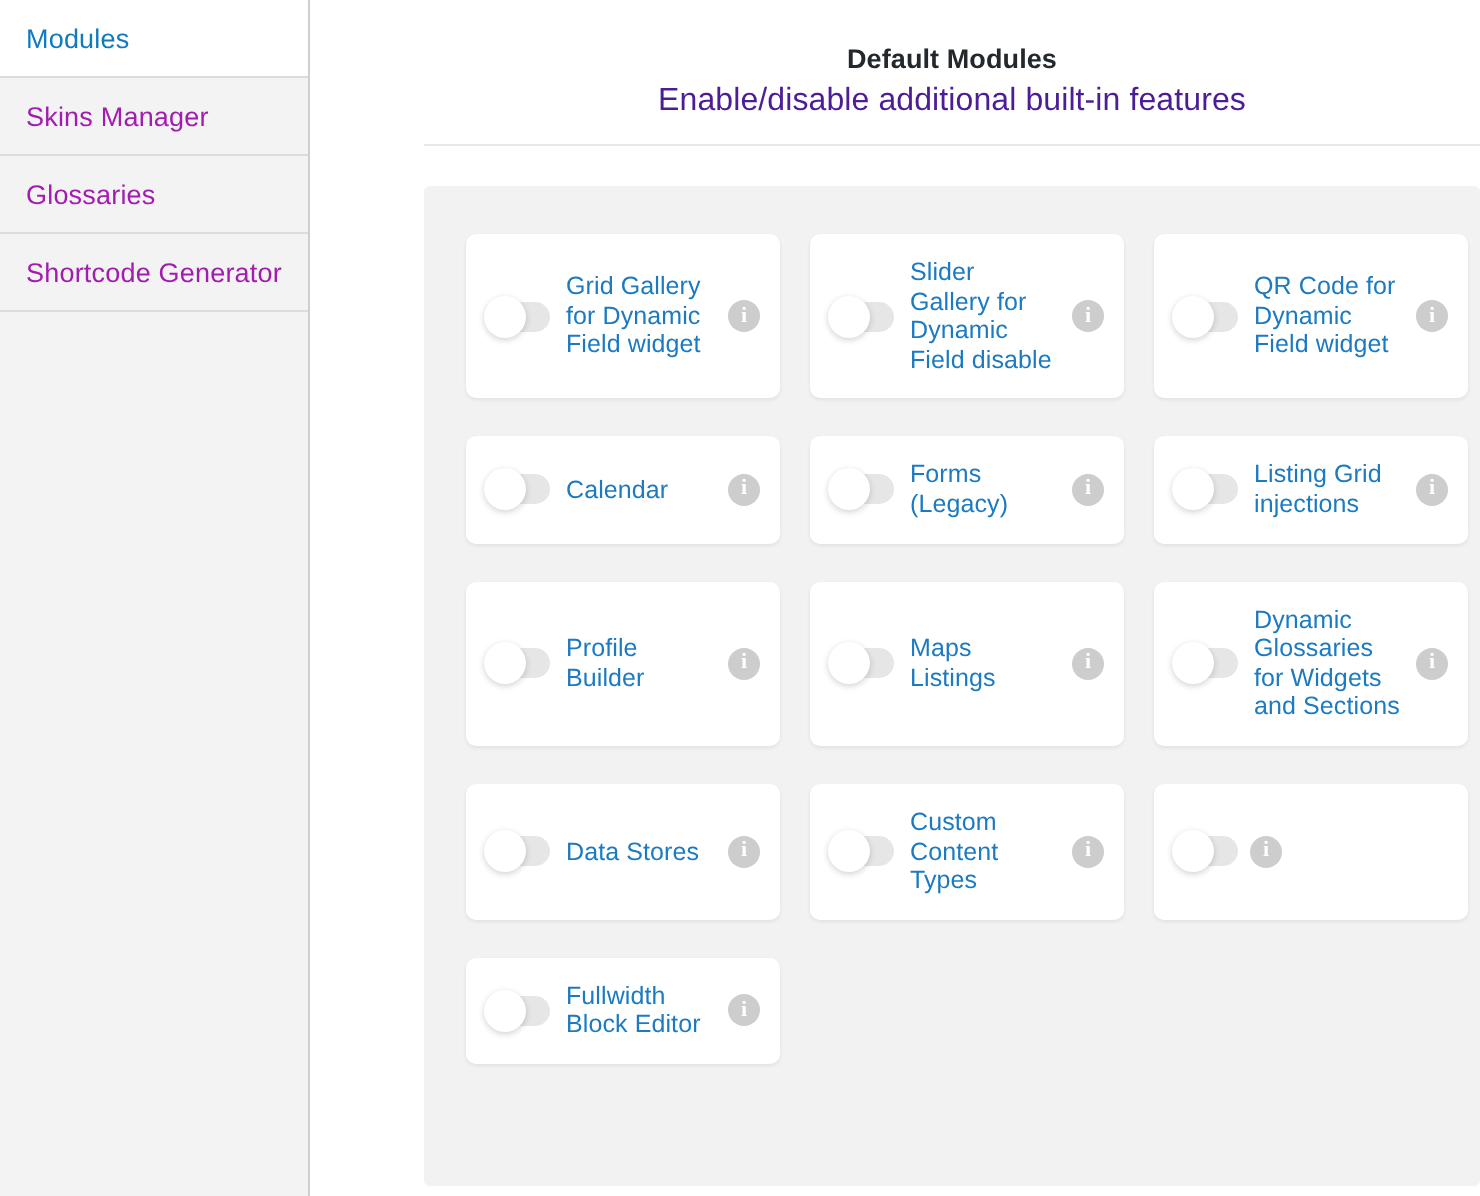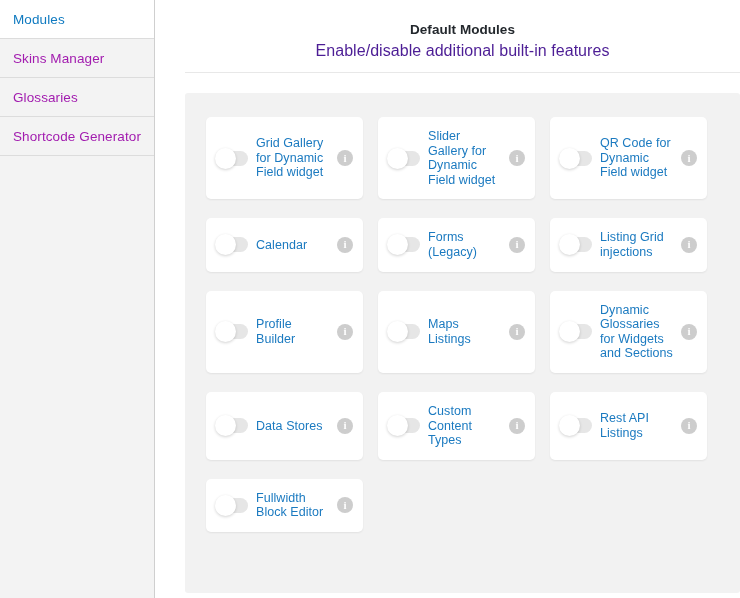--- a/index.html
+++ b/index.html
@@ -15,20 +15,21 @@
     -webkit-font-smoothing: antialiased;
   }
 
   .screen {
     position: relative;
     width: 740px;
     height: 598px;
     display: flex;
     align-items: flex-start;
     background: #ffffff;
+    gap: 27px;
   }
 
   
   .sidebar {
     width: 155px;
     min-width: 155px;
     height: 598px;
     background: #ffffff;
     border-right: 1px solid #cfcfcf;
     box-sizing: border-box;
@@ -228,21 +229,21 @@
                 </div>
                 <div class="mod-label">Grid Gallery for Dynamic Field widget</div>
                 <div class="info-icon">i</div>
               </div>
             </div>
             <div class="mod-card">
               <div class="mod-inner">
                 <div class="toggle">
                   <div class="knob"></div>
                 </div>
-                <div class="mod-label">Slider Gallery for Dynamic Field widget</div>
+                <div class="mod-label">Slider Gallery for Dynamic Field disable</div>
                 <div class="info-icon">i</div>
               </div>
             </div>
             <div class="mod-card">
               <div class="mod-inner">
                 <div class="toggle">
                   <div class="knob"></div>
                 </div>
                 <div class="mod-label">QR Code for Dynamic Field widget</div>
                 <div class="info-icon">i</div>
@@ -324,21 +325,20 @@
                 </div>
                 <div class="mod-label">Custom Content Types</div>
                 <div class="info-icon">i</div>
               </div>
             </div>
             <div class="mod-card">
               <div class="mod-inner">
                 <div class="toggle">
                   <div class="knob"></div>
                 </div>
-                <div class="mod-label">Rest API Listings</div>
                 <div class="info-icon">i</div>
               </div>
             </div>
           </div>
           <div class="mod-row">
             <div class="mod-card">
               <div class="mod-inner">
                 <div class="toggle">
                   <div class="knob"></div>
                 </div>

